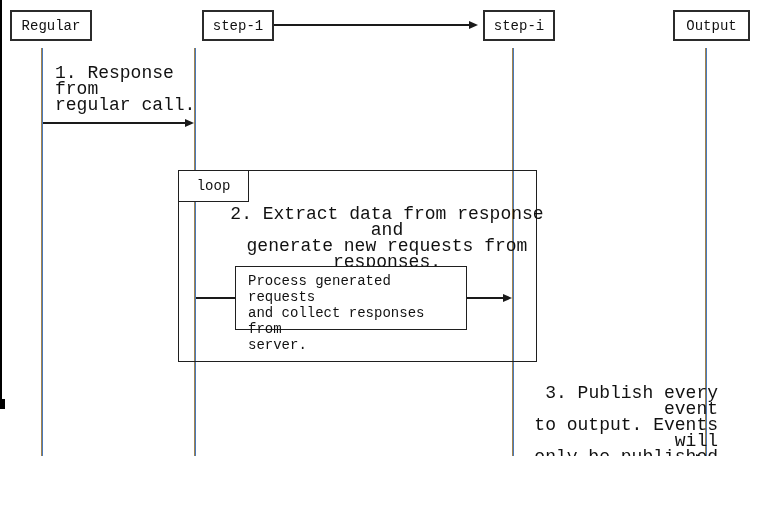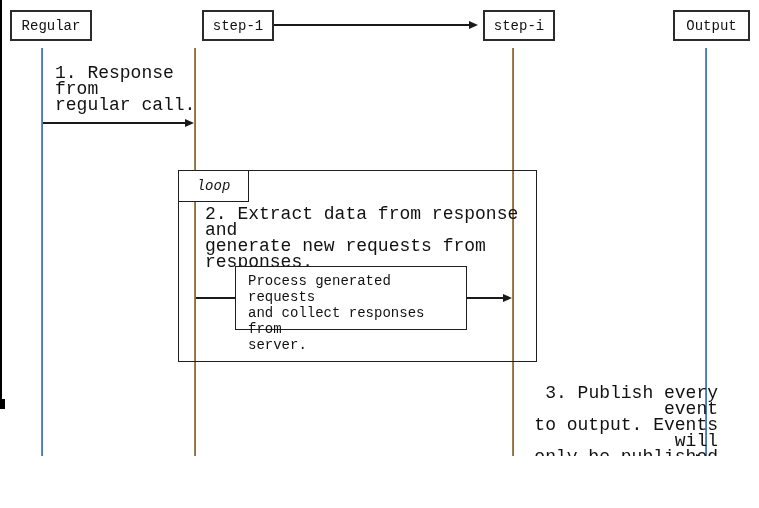--- a/index.html
+++ b/index.html
@@ -50,21 +50,20 @@
     z-index:2;
   }
   .fraglabel{
     position:absolute;
     box-sizing:border-box;
     border:1.5px solid #1f1f1f;
     background:#fff;
     display:flex;align-items:center;justify-content:center;
     font-size:14px;
     z-index:4;
-    font-style:italic;
   }
   .procbox{
     position:absolute;
     box-sizing:border-box;
     border:1.5px solid #1f1f1f;
     background:#fff;
     font-size:14px;line-height:16px;
     padding:6px 0 0 12px;
     white-space:pre-line;
     z-index:4;
@@ -106,21 +105,21 @@
   <div class="msg" style="left:55px;top:65px;width:150px;">1. Response from
 regular call.</div>
   <div class="hline" style="left:43px;top:122px;width:142px;height:1.5px;"></div>
   <div class="arrowhead" style="left:185px;top:119px;"></div>
 
   <div class="frag" style="left:178px;top:170px;width:359px;height:192px;"></div>
   <div class="fraglabel" style="left:178px;top:170px;width:71px;height:32px;">
     <span>loop</span>
   </div>
 
-  <div class="msg" style="left:205px;top:206px;width:330px;">2. Extract data from response and
+  <div class="msg" style="left:222px;top:206px;width:330px;text-align:center;">2. Extract data from response and
 generate new requests from responses.</div>
 
   <div class="hline" style="left:196px;top:297px;width:40px;height:1.5px;"></div>
   <div class="procbox" style="left:235px;top:266px;width:232px;height:64px;">Process generated requests
 and collect responses from
 server.</div>
   <div class="hline" style="left:467px;top:297px;width:37px;height:1.5px;"></div>
   <div class="arrowhead" style="left:503px;top:294px;"></div>
 
   <div class="msg" style="left:518px;top:385px;width:200px;text-align:right;">3. Publish every event

